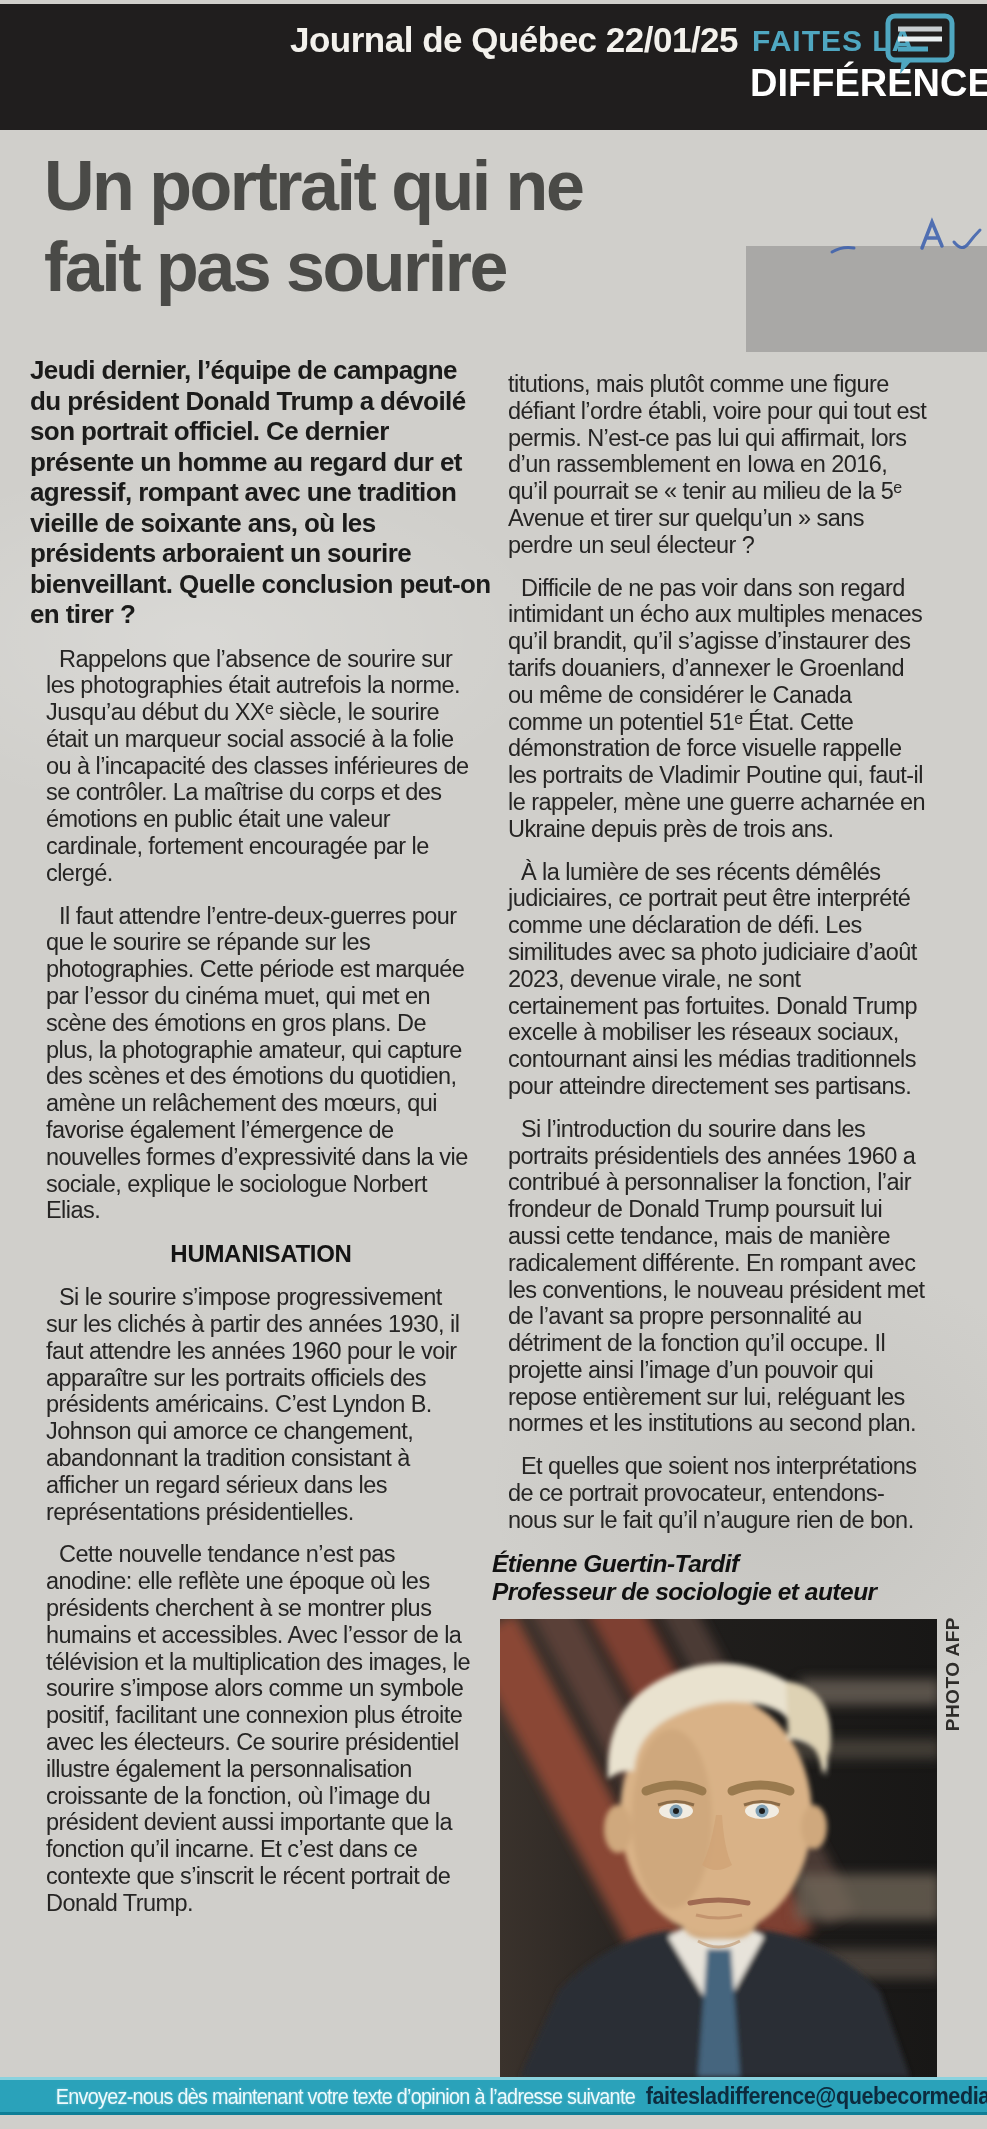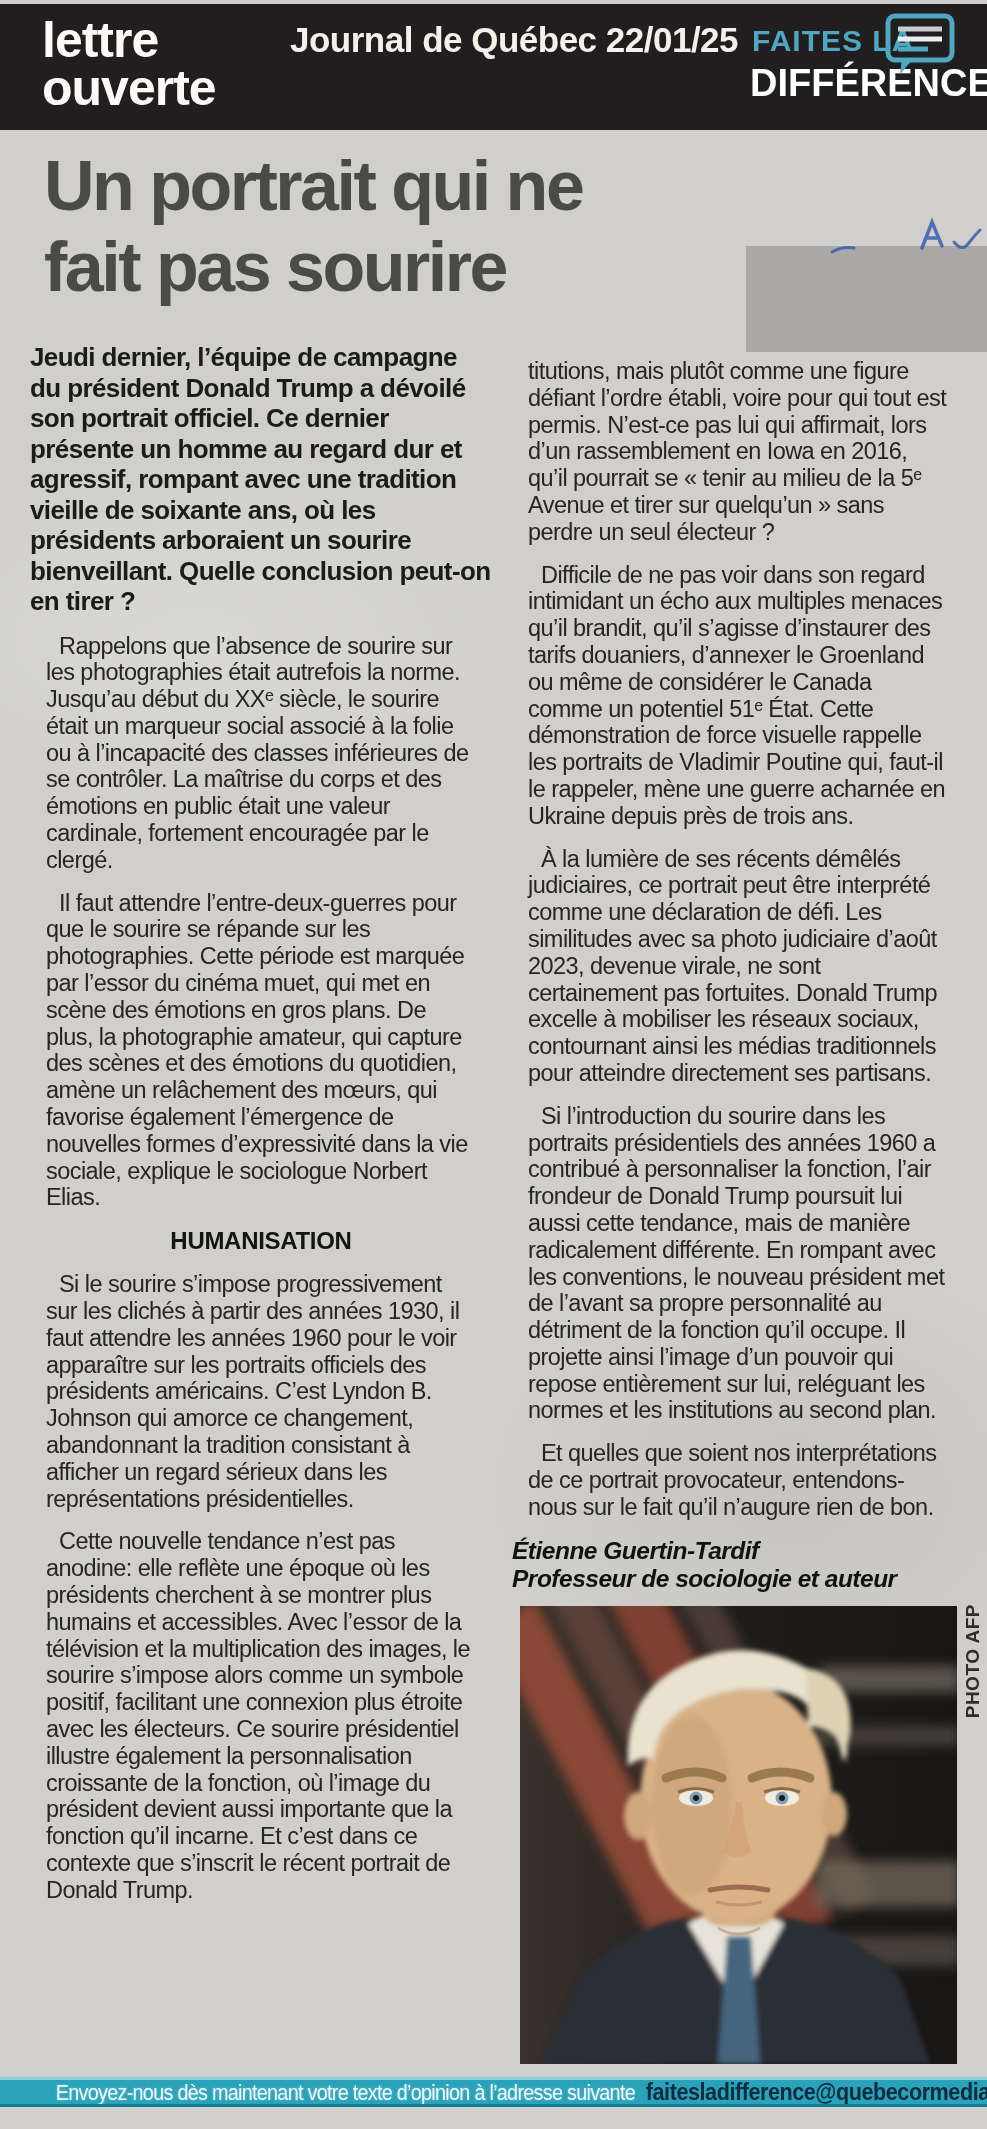--- a/index.html
+++ b/index.html
@@ -26,21 +26,21 @@
 
   
   .headline { position:absolute; left:44px; top:146px; font-weight:800; color:#4a4a47;
               font-size:70px; line-height:81px; letter-spacing:-2.5px; }
 
   
   .erased-patch { position:absolute; left:746px; top:246px; width:241px; height:106px; background:#a9a8a6; }
   .hand-mark { position:absolute; left:826px; top:214px; opacity:.85; }
 
   
-  .cols { position:absolute; left:30px; top:342px; width:937px; display:flex; gap:20px; }
+  .cols { position:absolute; left:30px; top:355px; width:937px; display:flex; }
   .col-left  { width:462px; }
   .col-right { width:455px; }
 
   .lede { font-weight:bold; font-size:26px; line-height:30.5px; color:#1b1b1a;
           letter-spacing:-0.6px; margin:0 0 3px 0; }
   p.body { font-size:23.5px; line-height:26.8px; color:#262524; letter-spacing:-0.55px;
            margin:16px; text-indent:13px; }
   p.body.noindent { text-indent:0; }
   h3.section { font-size:24px; font-weight:800; color:#141414; letter-spacing:-0.3px;
                margin:13px 0 3px 0;text-align:center; }
@@ -48,39 +48,35 @@
   .byline { margin-top:8px; font-weight:bold; font-style:italic; font-size:24.5px;
             line-height:28px; color:#111111; letter-spacing:-0.5px; }
 
   
   .photo-wrap { position:relative; margin:13px 0 0 8px; width:437px; height:458px; }
   .photo-credit { position:absolute; right:-27px; top:-2px; writing-mode:vertical-rl;
                   transform:rotate(180deg); font-size:19px; font-weight:bold; color:#2e2c29;
                   letter-spacing:0.5px; }
 
   
-  .footer { position:absolute; left:0; top:2077px; width:987px; height:30px; background:#2aa2ba;
+  .footer { position:absolute; left:0; top:2077px; width:987px; height:38px; background:#2aa2ba;
             border-top:3px solid #8ad2de; border-bottom:3px solid #0e7e96; box-sizing:border-box;
             display:flex; align-items:center; overflow:hidden; }
   .footer-inner { display:flex; align-items:baseline; gap:12px; white-space:nowrap;
                   transform:scaleX(.90); transform-origin:left center; padding-left:62px; }
   .footer-prompt { color:#eefafd; font-size:22px; letter-spacing:-0.8px;
                    text-shadow:0 0 3px rgba(255,255,255,.35); }
   .footer-email  { color:#0d2b3e; font-weight:800; font-size:24px; letter-spacing:-0.5px; }
 </style>
 </head>
 <body>
 
 <div id="page">
 
   <div class="topbar">
-    <div class="masthead">
-      <div>lettre</div>
-      <div>ouverte</div>
-    </div>
     <div class="journal-date">Journal de Québec 22/01/25</div>
 
     <div class="logo-faites">FAITES LA</div>
     <div class="logo-difference"><span>DIFFÉRENCE</span></div>
 
     <svg class="bubble-icon" width="76" height="66" viewBox="0 0 76 66">
       <rect x="4" y="4" width="64" height="44" rx="7" fill="none" stroke="#4fa7c1" stroke-width="5"></rect>
       <polygon points="18,46 30,46 16,62" fill="#4fa7c1"></polygon>
       <line x1="14" y1="17" x2="58" y2="17" stroke="#c8cdd0" stroke-width="5"></line>
       <line x1="14" y1="27" x2="58" y2="27" stroke="#e9eff1" stroke-width="5"></line>

